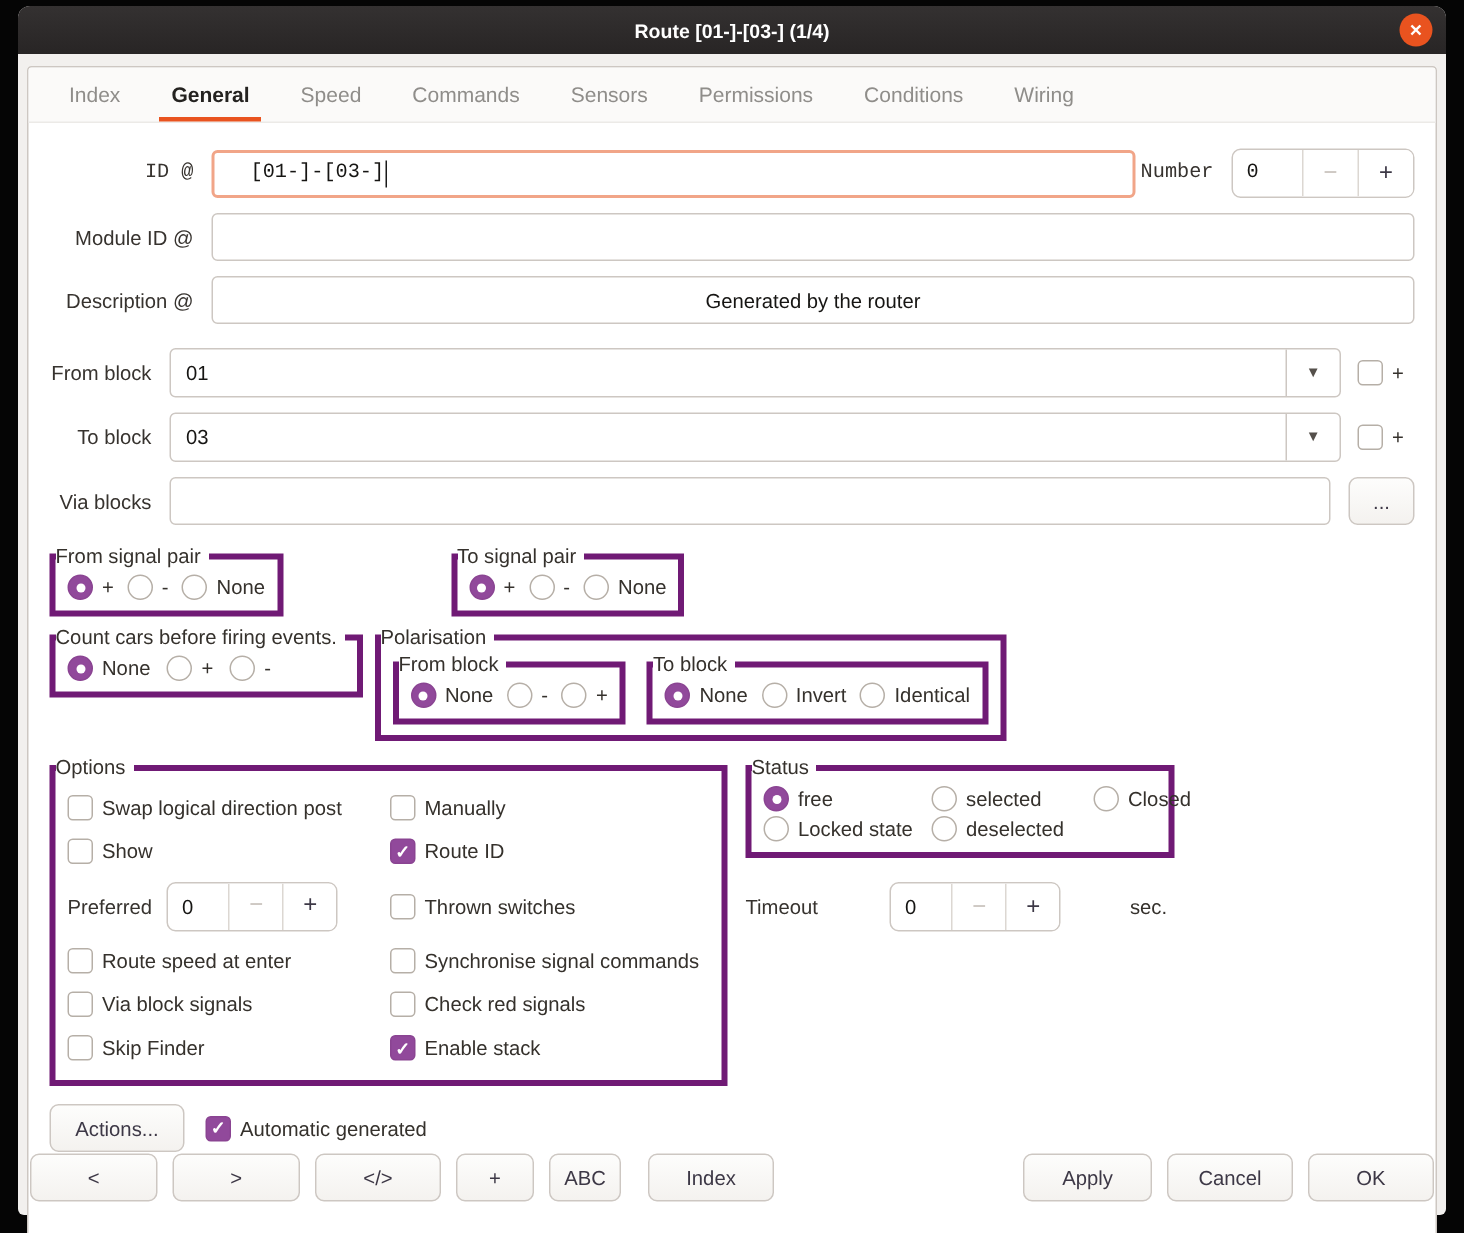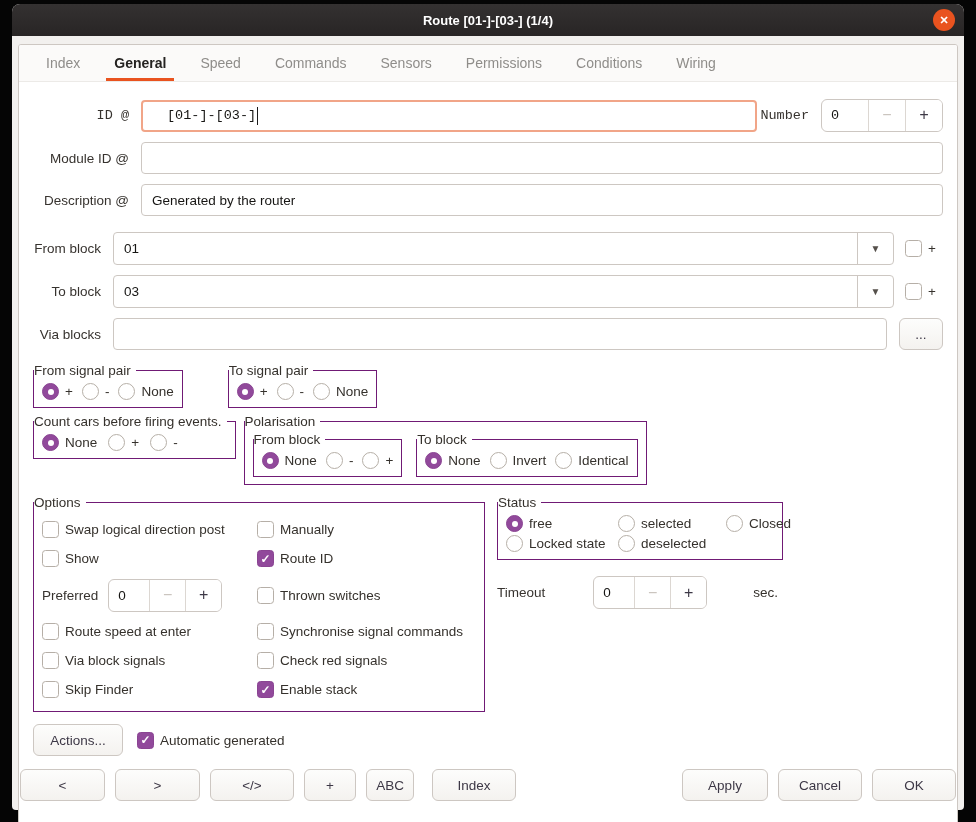--- a/index.html
+++ b/index.html
@@ -89,21 +89,21 @@
     width: 17px; height: 17px; border: 1px solid #b6afa7; border-radius: 50%;
     background: #fff; flex: none; position: relative; cursor: pointer;
   }
   .rd.on { background: #91499b; border-color: #8a4492; }
   .rd.on::after {
     content: ""; position: absolute; left: 50%; top: 50%; width: 6px; height: 6px;
     margin: -3px 0 0 -3px; border-radius: 50%; background: #fff;
   }
   .opt { display: inline-flex; align-items: center; gap: 6px; white-space: nowrap; }
   fieldset {
-    border: 1px solid #701a75; padding: 3px 8px 7px 8px; min-inline-size: 0;
+    border: 4px solid #701a75; padding: 3px 8px 7px 8px; min-inline-size: 0;
   }
   legend { padding: 0 5px 0 0; margin-left: -8px; font-size: 13.5px; color: #35312c; }
   .fs-row { display: flex; align-items: center; gap: 12px; padding-top: 2px; }
   .btn {
     height: 32px; border: 1px solid #cdc7c2; border-radius: 6px;
     background: linear-gradient(#fdfdfc, #f4f2ef);
     display: inline-flex; align-items: center; justify-content: center;
     color: #3d3846; font-size: 13.5px; padding: 0 10px; cursor: pointer; flex: none;
   }
   .opt-grid { display: grid; grid-template-columns: 215px 1fr; margin-top: 2px; }
@@ -183,21 +183,21 @@
 
       <div class="row" style="margin-top:10px;">
         <span class="lbl w96">Module ID @</span>
         <div class="input" style="flex:1;">
           <span></span>
         </div>
       </div>
 
       <div class="row" style="margin-top:10px;">
         <span class="lbl w96">Description @</span>
-        <div class="input" style="flex:1;">
+        <div class="input" style="flex:1;justify-content:center;">
           <span>Generated by the router</span>
         </div>
       </div>
 
       <div class="row" style="margin-top:16px;">
         <span class="lbl w68">From block</span>
         <div class="combo">
           <span class="val">01</span>
           <span class="arrow">
               <span>▼</span>
@@ -244,21 +244,21 @@
             <span class="opt">
                 <span class="rd"></span>
                 <span>-</span>
               </span>
             <span class="opt">
                 <span class="rd"></span>
                 <span>None</span>
               </span>
           </div>
         </fieldset>
-        <fieldset style="margin-left:45px;">
+        <fieldset style="margin-left:112px;">
           <legend>To signal pair</legend>
           <div class="fs-row" style="gap:9px;">
             <span class="opt">
                 <span class="rd on"></span>
                 <span>+</span>
               </span>
             <span class="opt">
                 <span class="rd"></span>
                 <span>-</span>
               </span>

